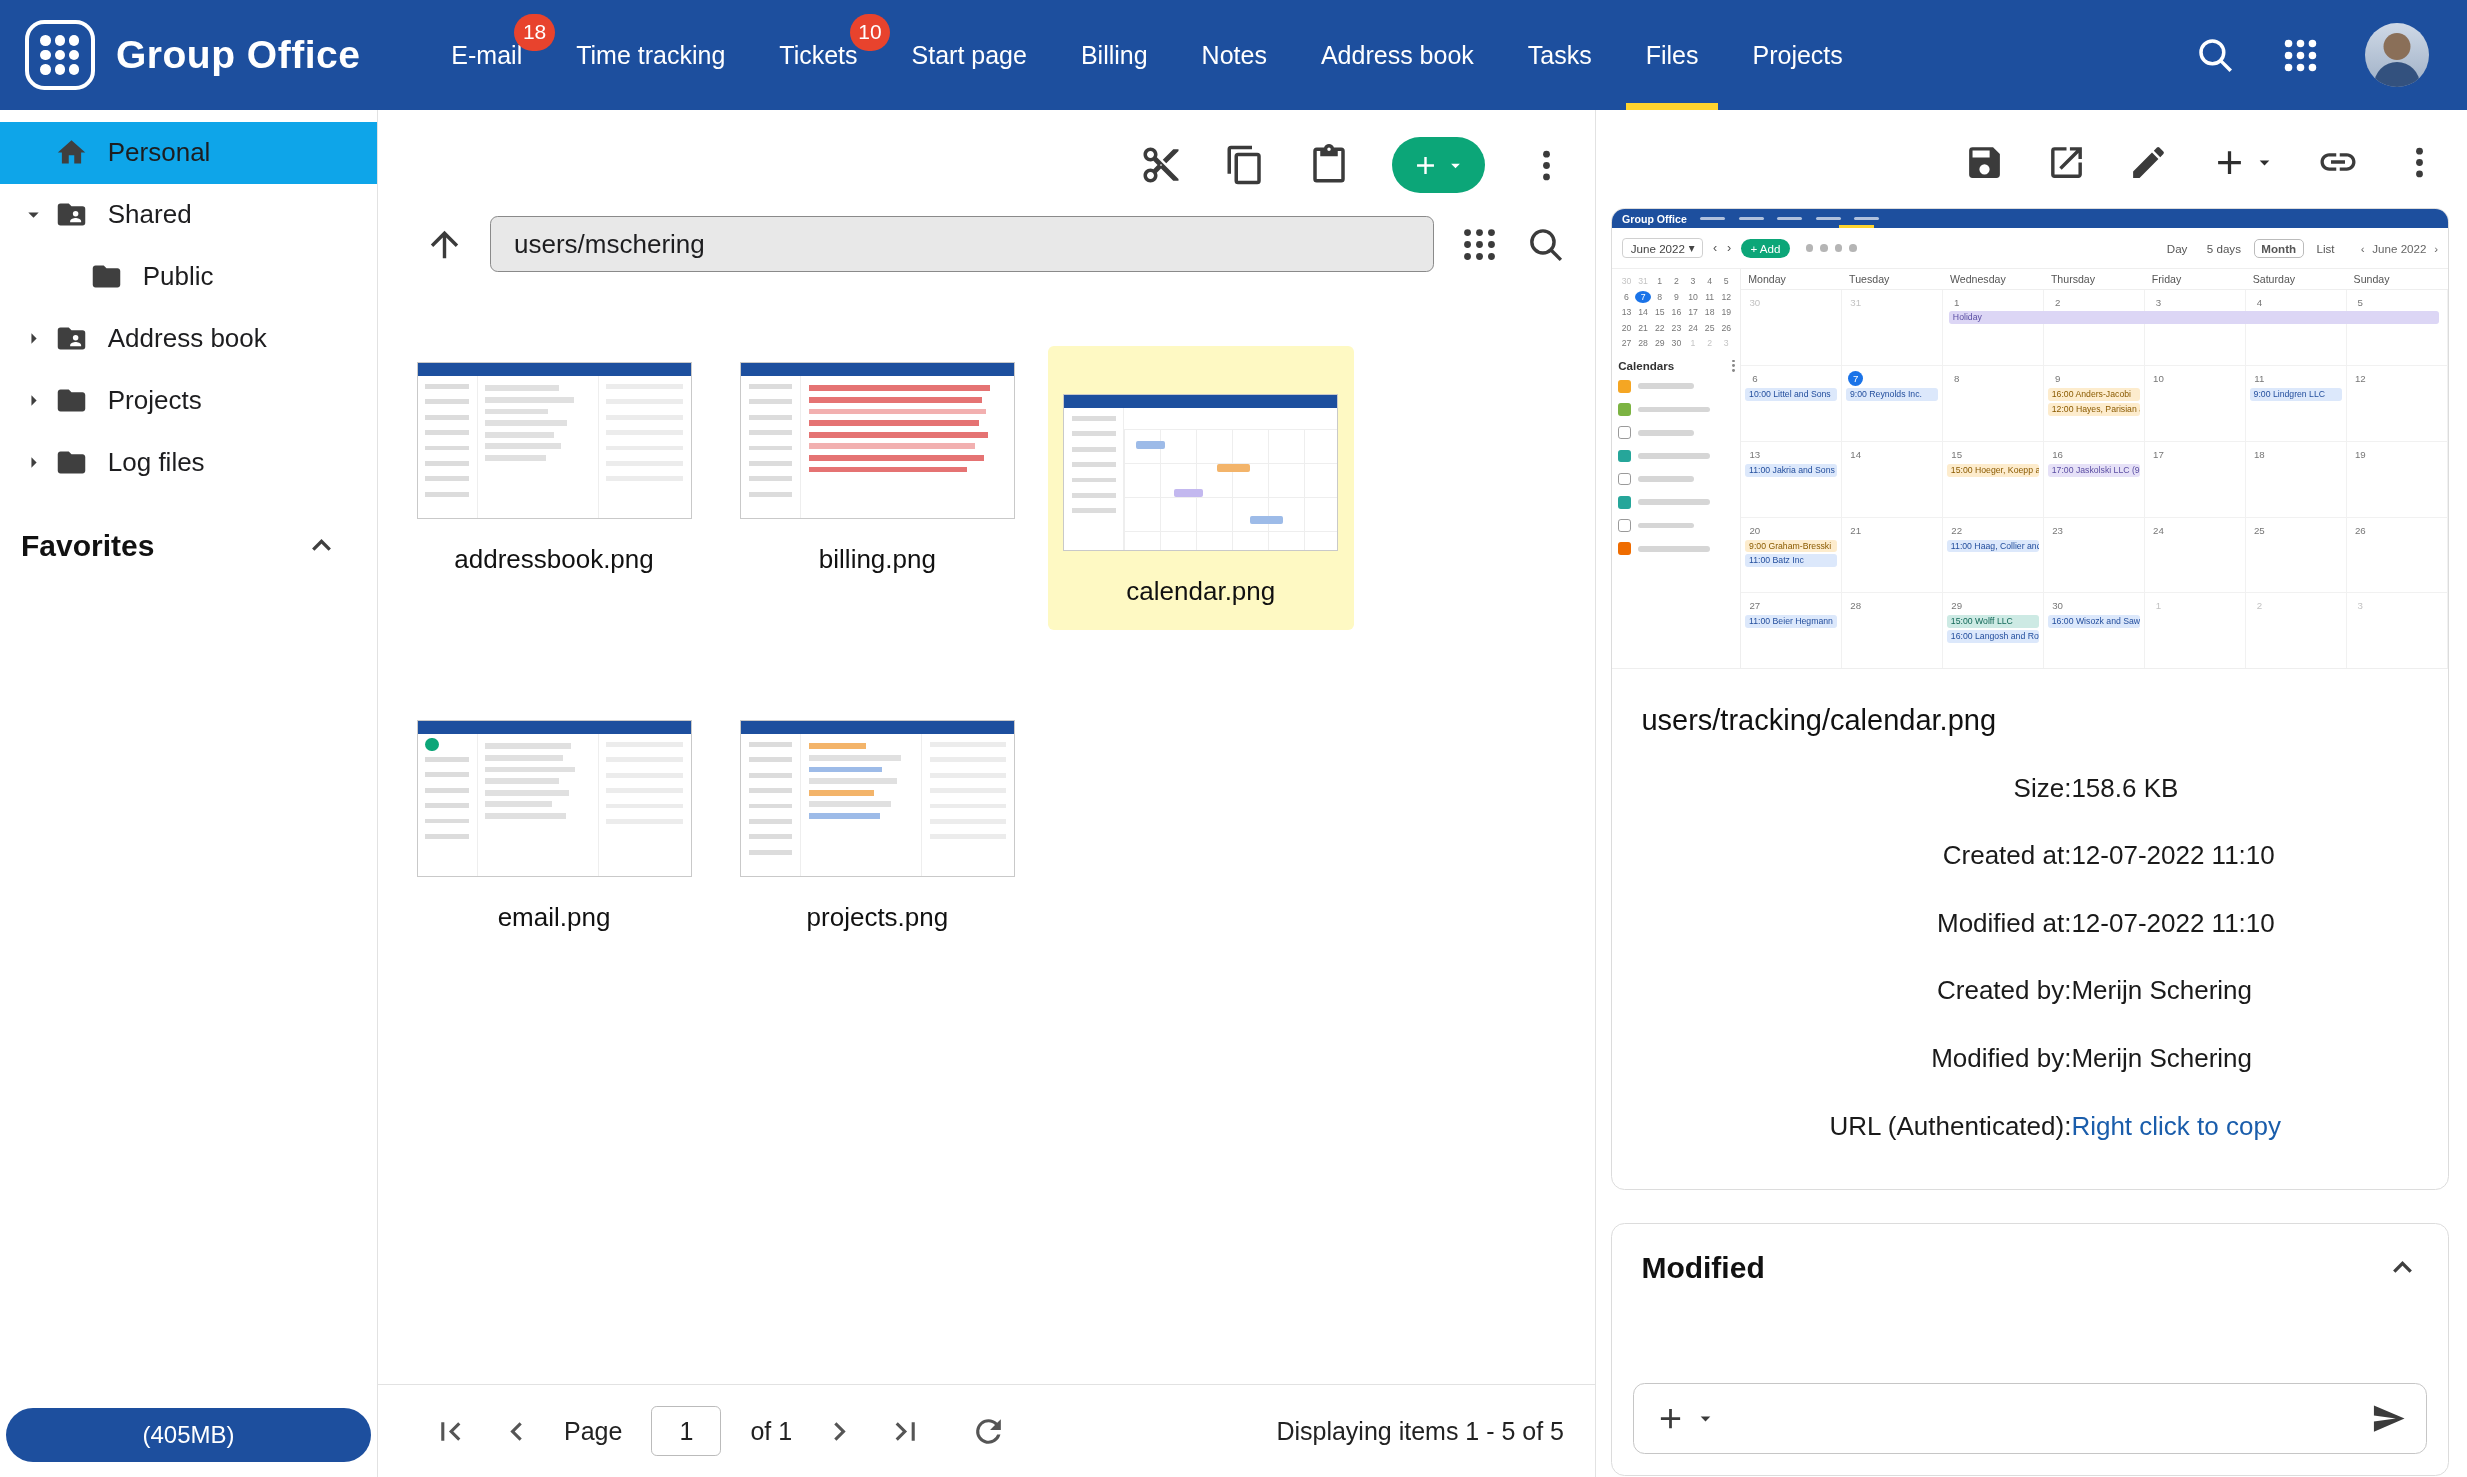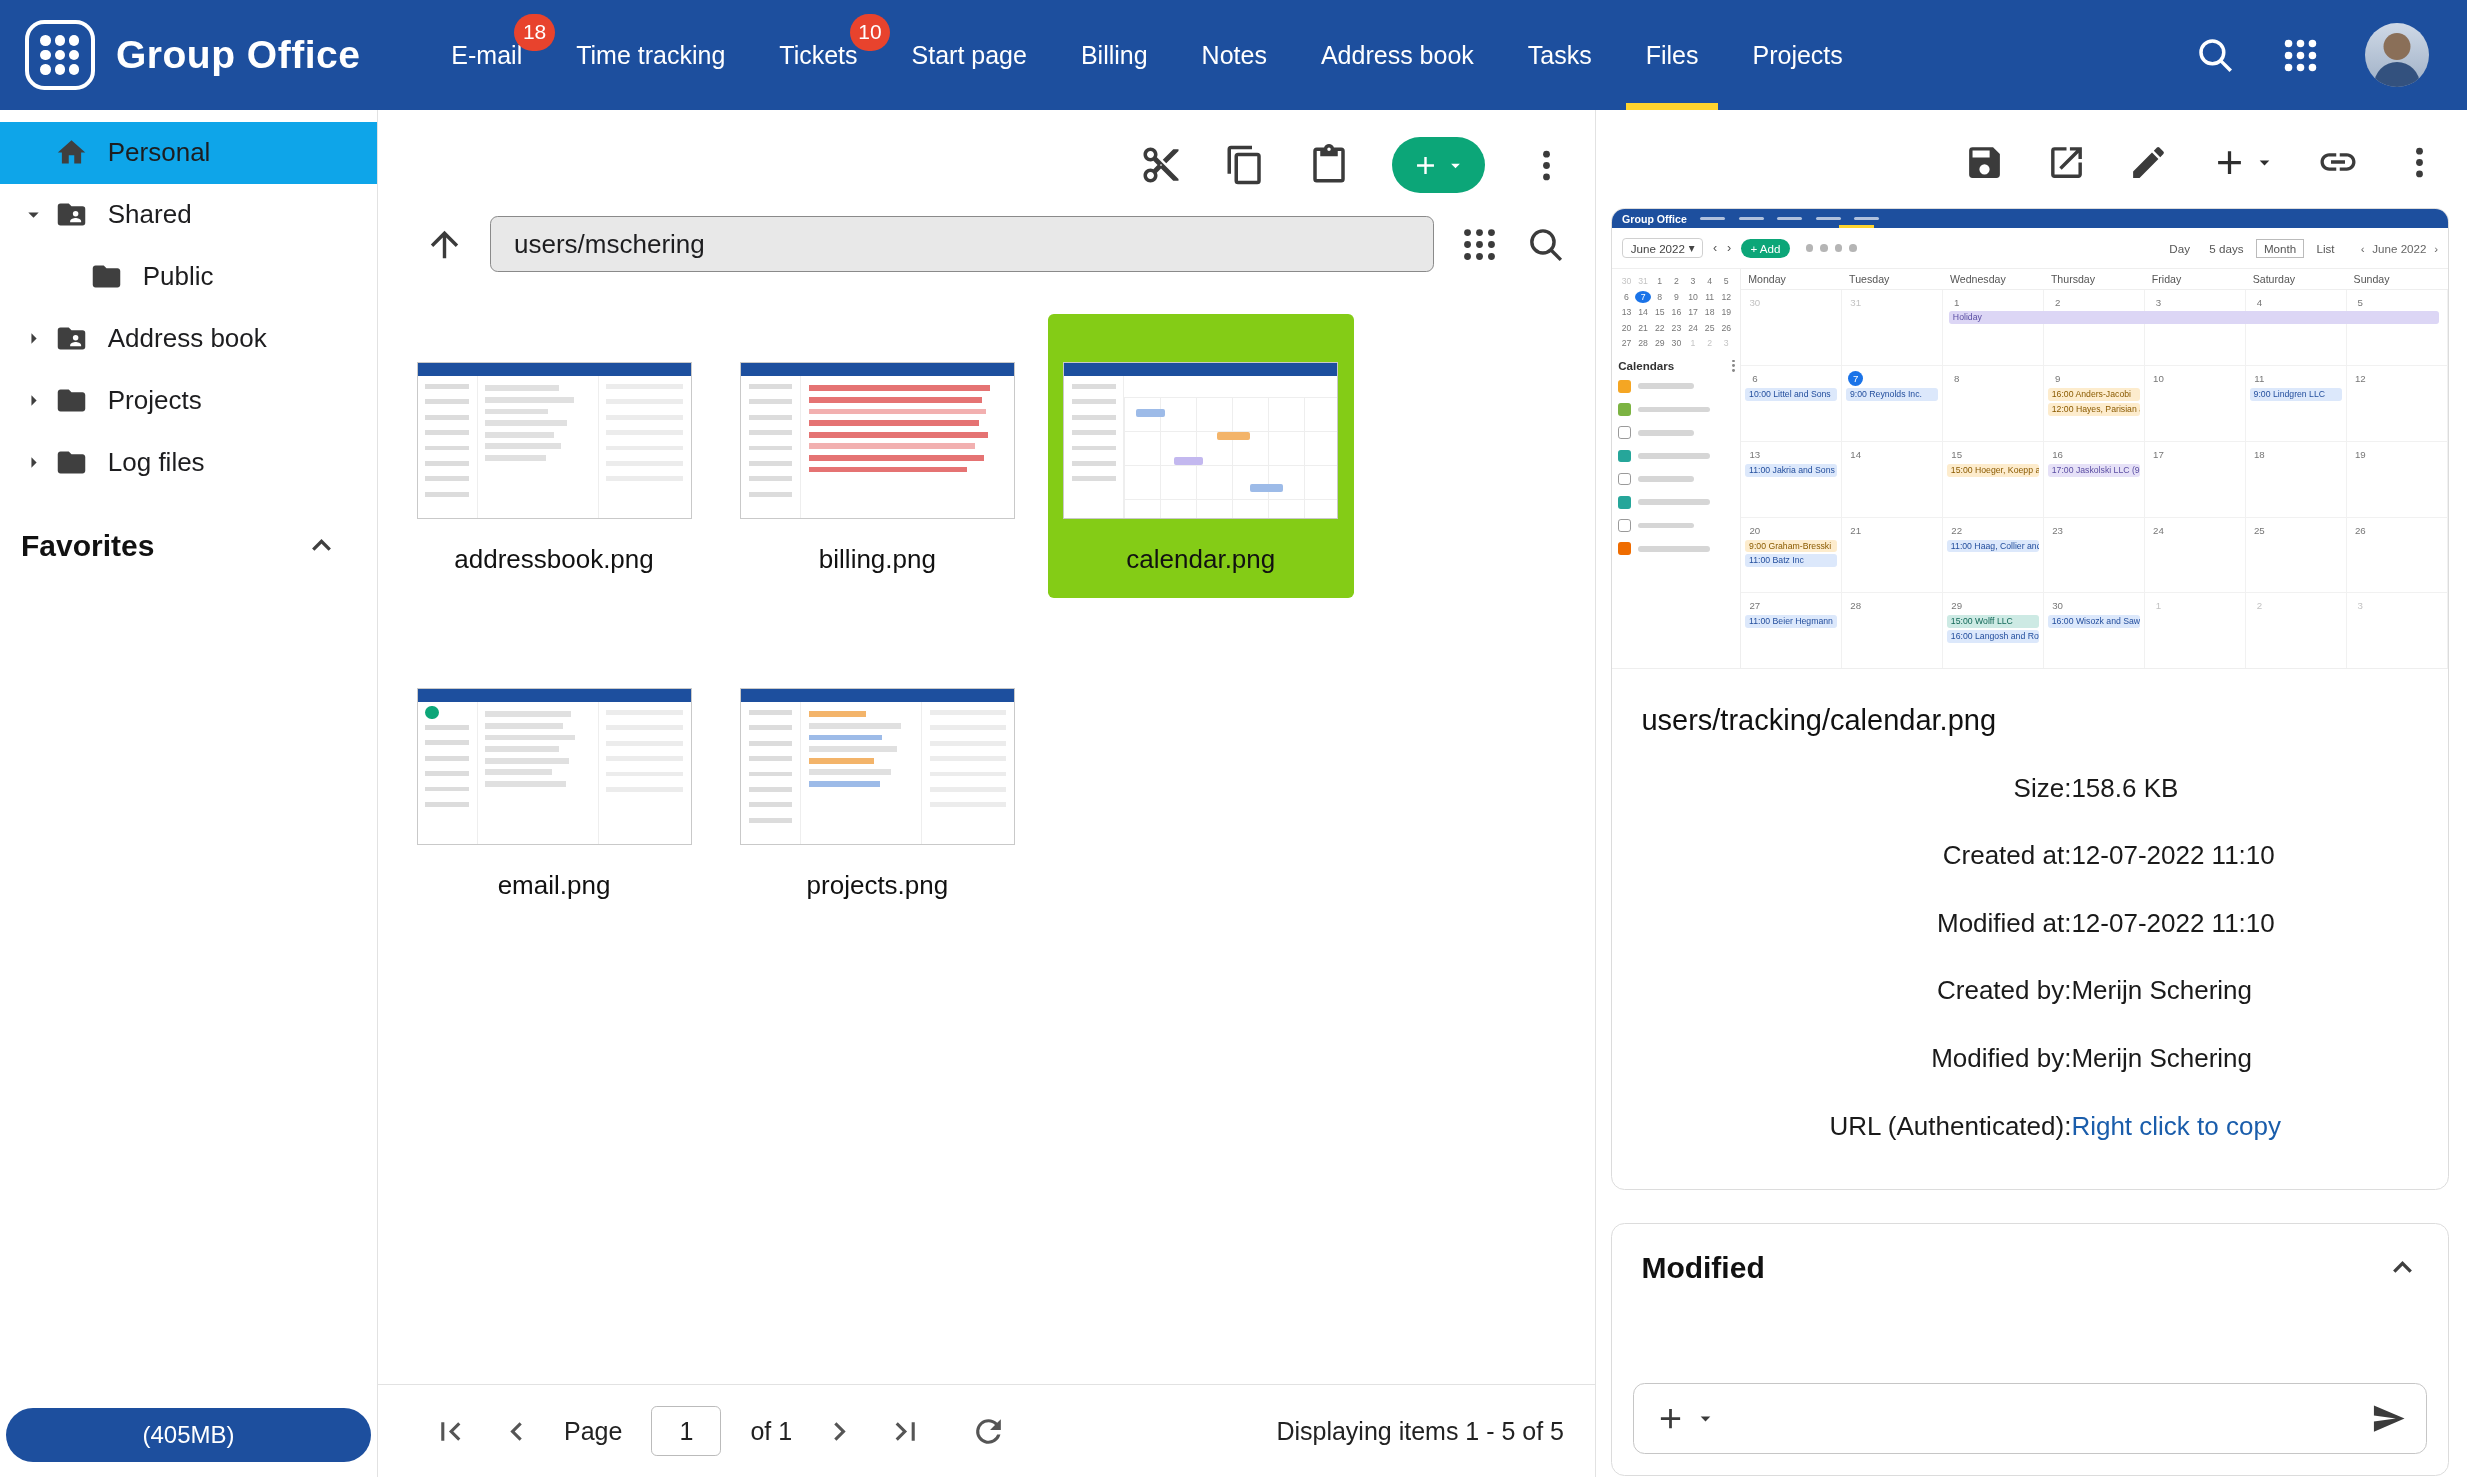--- a/index.html
+++ b/index.html
@@ -48,21 +48,21 @@
 
   
   .main{flex:1;display:flex;flex-direction:column;border-right:1px solid var(--line);min-width:0;}
   .main-toolbar{display:flex;justify-content:flex-end;align-items:center;gap:42px;padding:27px 29px 15.4px;}
   .tool-icon{background:none;border:none;cursor:pointer;color:#3b3b3b;display:flex;padding:0;}
   .add-btn{width:93px;height:56px;border-radius:28px;background:var(--green);border:none;color:#fff;display:flex;align-items:center;justify-content:center;gap:5.8px;cursor:pointer;}
   .path-row{display:flex;align-items:center;gap:25px;padding:7.7px 29px 0 46px;}
   .path-input{flex:1;height:56px;background:#e8e8e8;border:1.9px solid #8a8a8a;border-radius:7.7px;font-size:26px;font-family:inherit;padding:0 23px;color:var(--ink);}
   .files-grid{display:flex;flex-wrap:wrap;column-gap:17.4px;row-gap:42px;padding:42px 19.3px 0 23px;align-content:flex-start;}
   .file-item{width:306px;padding:48px 15.4px 23px;border-radius:5.8px;display:flex;flex-direction:column;align-items:center;gap:25px;cursor:pointer;}
-  .file-item.selected{background:#84cc16;}
+  .file-item.selected{background:#fef9c3;margin-top:32px;}
   .file-name{font-size:26px;color:#111;}
   .thumb{width:275px;height:157px;position:relative;background:#fff;border:1px solid #c9c9c9;overflow:hidden;}
   .thumb .tbar{height:12.6px;background:var(--blue);}
   .tcols{position:absolute;top:12.6px;left:0;right:0;bottom:0;display:flex;}
   .tside{width:22%;border-right:1px solid #eee;}
   .lines{flex:1;margin:8.7px 7.7px;background:repeating-linear-gradient(to bottom,#dcdcdc 0 4.8px,transparent 4.8px 15.4px);}
   .lines.lite{background:repeating-linear-gradient(to bottom,#ececec 0 4.8px,transparent 4.8px 15.4px);}
   .tmain{flex:1;position:relative;}
   .trows{position:absolute;inset:9.7px 7.7px;}
   .trows i{display:block;height:5.8px;margin-bottom:5.8px;background:#e0e0e0;}
@@ -106,21 +106,21 @@
   .pv-dash{width:25px;height:2.9px;border-radius:1.9px;background:rgba(255,255,255,.65);}
   .pv-under{position:absolute;left:227px;bottom:0;width:35px;height:2.9px;background:var(--yellow);}
   .pv-toolbar{height:41px;border-bottom:1px solid #eee;display:flex;align-items:center;gap:9.7px;padding:0 9.7px;}
   .pv-chip{border:1px solid #d0d0d0;border-radius:3.9px;padding:1.9px 7.7px;font-size:11.6px;color:#444;display:flex;align-items:center;gap:3.9px;white-space:nowrap;}
   .pv-arrow{font-size:12.6px;color:#555;}
   .pv-add{background:var(--green);color:#fff;border-radius:10.6px;padding:2.9px 9.7px;font-size:11.6px;white-space:nowrap;}
   .pv-dots{display:flex;gap:6.8px;margin-left:5.8px;}
   .pv-dots i{width:7.7px;height:7.7px;border-radius:50%;background:#b5b5b5;}
   .pv-views{margin-left:auto;display:flex;align-items:center;gap:5.8px;}
   .pv-view{font-size:11.6px;color:#555;padding:1.9px 6.8px;white-space:nowrap;}
-  .pv-view.sel{border:1px solid #bbb;border-radius:0;}
+  .pv-view.sel{border:1px solid #bbb;border-radius:5px;font-weight:bold;}
   .pv-nav{display:flex;align-items:center;gap:7.7px;font-size:11.6px;color:#666;margin-left:9.7px;white-space:nowrap;}
   .pv-body{display:flex;height:400px;}
   .pv-side{width:129px;border-right:1px solid #eee;padding:5.8px 5.8px 0;flex-shrink:0;}
   .pv-mini{display:grid;grid-template-columns:repeat(7,1fr);row-gap:2.9px;margin-bottom:9.7px;}
   .mm-cell{font-size:8.7px;color:#777;text-align:center;line-height:12.6px;}
   .mm-cell.other{color:#c4c4c4;}
   .mm-cell.today{background:#1a73e8;color:#fff;border-radius:50%;}
   .pv-cal-head{display:flex;align-items:center;justify-content:space-between;font-size:11.6px;font-weight:700;color:#333;margin:3.9px 0 7.7px;}
   .pv-kebab{display:flex;flex-direction:column;gap:1.9px;}
   .pv-kebab i{width:2.9px;height:2.9px;border-radius:50%;background:#888;}

